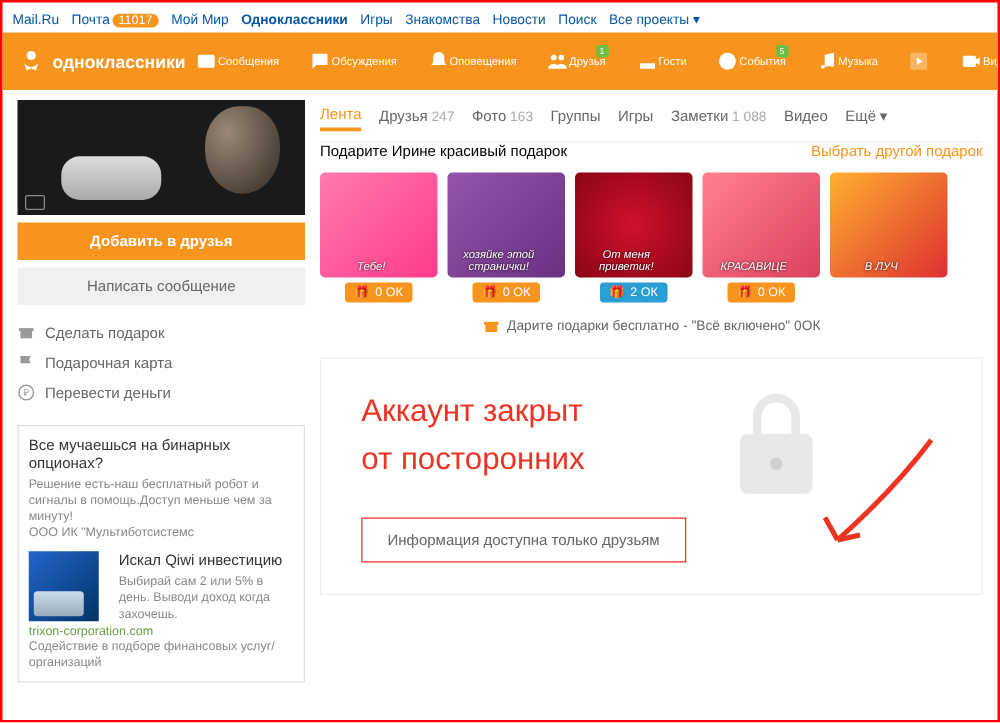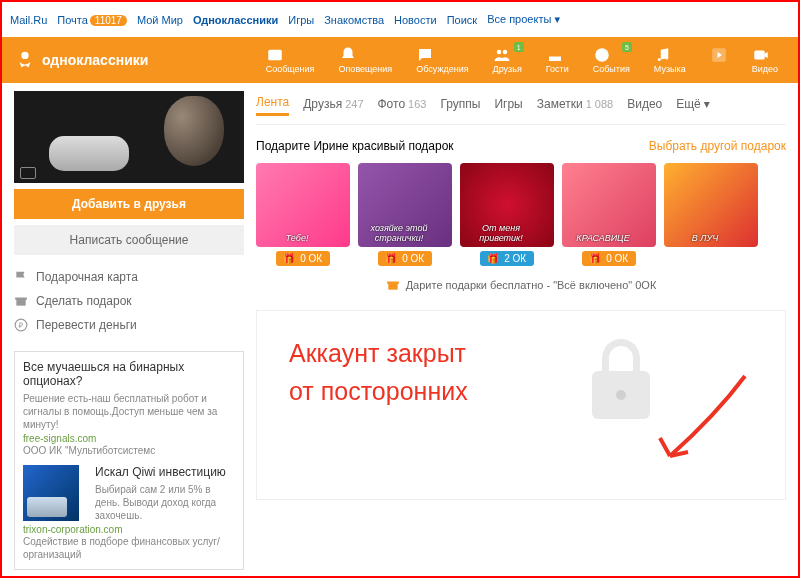--- a/index.html
+++ b/index.html
@@ -1,26 +1,26 @@
 <!DOCTYPE html>
 <html><head>
 <meta charset="utf-8">
 <style>
 *{box-sizing:border-box;margin:0;padding:0;font-family:Arial,sans-serif}
 body{background:#fff}
 .wrap{width:800px;height:578px;border:2px solid red;position:relative;overflow:hidden}
-.topbar{height:35px;padding:4px 8px;font-size:11px;display:flex;gap:10px;align-items:center}
+.topbar{height:24px;padding:4px 8px;font-size:11px;display:flex;gap:10px;align-items:flex-end}
 .topbar a{color:#0857a6;text-decoration:none;cursor:pointer}
 .topbar .active{font-weight:bold}
 .topbar .badge{background:#f7941e;color:#fff;border-radius:8px;padding:0 5px;font-size:10px;margin-left:2px}
 .orangebar{background:#f7941e;height:46px;display:flex;align-items:center;padding:0 12px;color:#fff}
 .logo{display:flex;align-items:center;gap:6px;font-weight:bold;font-size:14px}
 .logo-icon{width:22px;height:22px;display:inline-block}
 .navicons{margin-left:auto;display:flex;gap:8px}
-.navicon{display:flex;flex-direction:column;align-items:flex-start;font-size:9px;padding:0 8px;position:relative}
+.navicon{display:flex;flex-direction:row;align-items:center;font-size:9px;padding:0 8px;position:relative}
 .navicon svg{width:18px;height:18px;fill:#fff}
 .navicon .notif{position:absolute;top:-4px;right:6px;background:#6fbe44;width:10px;height:10px;border-radius:2px;font-size:7px;display:flex;align-items:center;justify-content:center}
 .content{display:flex;padding:8px 12px;gap:12px}
 .left{width:230px}
 .photo{width:230px;height:92px;background:#1a1a1a;position:relative;display:flex;align-items:center;justify-content:center}
 .photo-face{position:absolute;right:20px;top:5px;width:60px;height:70px;background:radial-gradient(ellipse at 30% 30%,#998877,#332922);border-radius:45% 45% 50% 50%}
 .photo-baby{position:absolute;left:35px;bottom:12px;width:80px;height:35px;background:linear-gradient(#ddd,#aaa);border-radius:15px}
 .photo-cam{position:absolute;left:6px;bottom:4px;width:16px;height:12px;border:1px solid #888;border-radius:2px}
 .btn-orange{background:#f7941e;color:#fff;border:none;width:100%;padding:8px;font-size:12px;font-weight:bold;margin-top:6px;cursor:pointer}
 .btn-gray{background:#f0f0f0;color:#666;border:none;width:100%;padding:8px;font-size:12px;margin-top:6px;cursor:pointer}
@@ -33,21 +33,21 @@
 .ad-src{color:#6a9e42;font-size:10px;margin-top:2px}
 .ad-row{display:flex;gap:16px;margin-top:8px}
 .ad-img{width:56px;height:56px;background:linear-gradient(135deg,#2266cc,#003366);flex-shrink:0;position:relative}
 .ad-img::after{content:"";position:absolute;bottom:4px;left:4px;width:40px;height:20px;background:linear-gradient(#cde,#9ab);border-radius:3px}
 .right{flex:1}
 .tabs{display:flex;gap:14px;font-size:12px;border-bottom:1px solid #eee;padding-bottom:8px;align-items:center}
 .tab{color:#666;cursor:pointer;padding:4px 0}
 .tab.active{color:#f7941e;border-bottom:3px solid #f7941e;font-weight:normal}
 .tab .cnt{color:#aaa;font-size:11px;margin-left:3px}
 .more{display:flex;align-items:flex-end;gap:3px}
-.gift-section{margin-top:14px}
+.gift-section{margin-top:0}
 .gift-header{display:flex;justify-content:space-between;font-size:12px;margin-bottom:10px}
 .gift-header .choose{color:#f7941e;cursor:pointer}
 .gifts{display:flex;gap:8px}
 .gift{width:94px;text-align:center}
 .gift-img{width:94px;height:84px;border-radius:4px;position:relative;display:flex;align-items:center;justify-content:center}
 .g1{background:linear-gradient(135deg,#ff7ab0,#ff3a8a)}
 .g2{background:linear-gradient(135deg,#9455aa,#6a3080)}
 .g3{background:radial-gradient(circle,#d01030,#8a0515)}
 .g4{background:linear-gradient(135deg,#ff8090,#dd4060)}
 .g5{background:linear-gradient(135deg,#ffb030,#dd3030)}
@@ -93,29 +93,29 @@
   </div>
   <div class="navicons">
     <div class="navicon">
           <svg viewBox="0 0 24 24">
             <rect x="3" y="5" width="18" height="14" rx="2"></rect>
           </svg>
           <span>Сообщения</span>
         </div>
     <div class="navicon">
           <svg viewBox="0 0 24 24">
+            <path d="M4 4h16v12H8l-4 4z"></path>
+          </svg>
+          <span>Обсуждения</span>
+        </div>
+    <div class="navicon">
+          <svg viewBox="0 0 24 24">
             <path d="M12 2a6 6 0 016 6v5l2 3H4l2-3V8a6 6 0 016-6z"></path>
           </svg>
           <span>Оповещения</span>
-        </div>
-    <div class="navicon">
-          <svg viewBox="0 0 24 24">
-            <path d="M4 4h16v12H8l-4 4z"></path>
-          </svg>
-          <span>Обсуждения</span>
         </div>
     <div class="navicon">
           <div class="notif">1</div>
           <svg viewBox="0 0 24 24">
             <circle cx="8" cy="8" r="3"></circle>
             <circle cx="16" cy="8" r="3"></circle>
             <path d="M2 20c0-3 3-5 6-5s6 2 6 5M10 20c0-3 3-5 6-5s6 2 6 5"></path>
           </svg>
           <span>Друзья</span>
         </div>
@@ -162,43 +162,42 @@
     <div class="photo">
       <div class="photo-face"></div>
           <div class="photo-baby"></div>
       <div class="photo-cam"></div>
     </div>
     <button class="btn-orange">Добавить в друзья</button>
     <button class="btn-gray">Написать сообщение</button>
     <div class="side-links">
       <div class="side-link">
             <svg viewBox="0 0 24 24">
-              <path d="M4 3h14l-2 5 2 5H4z"></path>
-            </svg>
-            <span>Подарочная карта</span>
-          </div>
-      <div class="side-link">
-            <svg viewBox="0 0 24 24">
               <rect x="4" y="8" width="16" height="12"></rect>
               <rect x="2" y="6" width="20" height="4"></rect>
             </svg>
             <span>Сделать подарок</span>
+          </div>
+      <div class="side-link">
+            <svg viewBox="0 0 24 24">
+              <path d="M4 3h14l-2 5 2 5H4z"></path>
+            </svg>
+            <span>Подарочная карта</span>
           </div>
       <div class="side-link">
             <svg viewBox="0 0 24 24">
               <circle cx="12" cy="12" r="10" fill="none" stroke="#999" stroke-width="2"></circle>
               <text x="12" y="17" text-anchor="middle" font-size="13" fill="#999">₽</text>
             </svg>
             <span>Перевести деньги</span>
           </div>
     </div>
     <div class="ad-box">
       <div class="ad-title">Все мучаешься на бинарных опционах?</div>
       <div class="ad-sub">Решение есть-наш бесплатный робот и сигналы в помощь.Доступ меньше чем за минуту!</div>
-      <div class="ad-src">free-signals.com</div>
       <div class="ad-sub">ООО ИК "Мультиботсистемс</div>
       <div class="ad-row">
         <div class="ad-img"></div>
         <div>
           <div class="ad-title">Искал Qiwi инвестицию</div>
           <div class="ad-sub">Выбирай сам 2 или 5% в день. Выводи доход когда захочешь.</div>
         </div>
       </div>
       <div class="ad-src">trixon-corporation.com</div>
       <div class="ad-sub">Содействие в подборе финансовых услуг/организаций</div>
@@ -256,17 +255,18 @@
         <div>от посторонних</div>
       </div>
       <div class="lock">
             <div class="lock-arc"></div>
             <div class="lock-body"></div>
           </div>
       <svg class="arrow" width="110" height="110" viewBox="0 0 110 110">
             <path d="M100 10 Q70 50 25 90" stroke="#ee3322" stroke-width="4" fill="none"></path>
             <path d="M25 90 l-10 -18 M25 90 l18 -4" stroke="#ee3322" stroke-width="4" fill="none"></path>
           </svg>
+      <div class="info-btn">Информация доступна только друзьям</div>
     </div>
   </div>
 </div>
 
 </div>
 
 </body></html>

